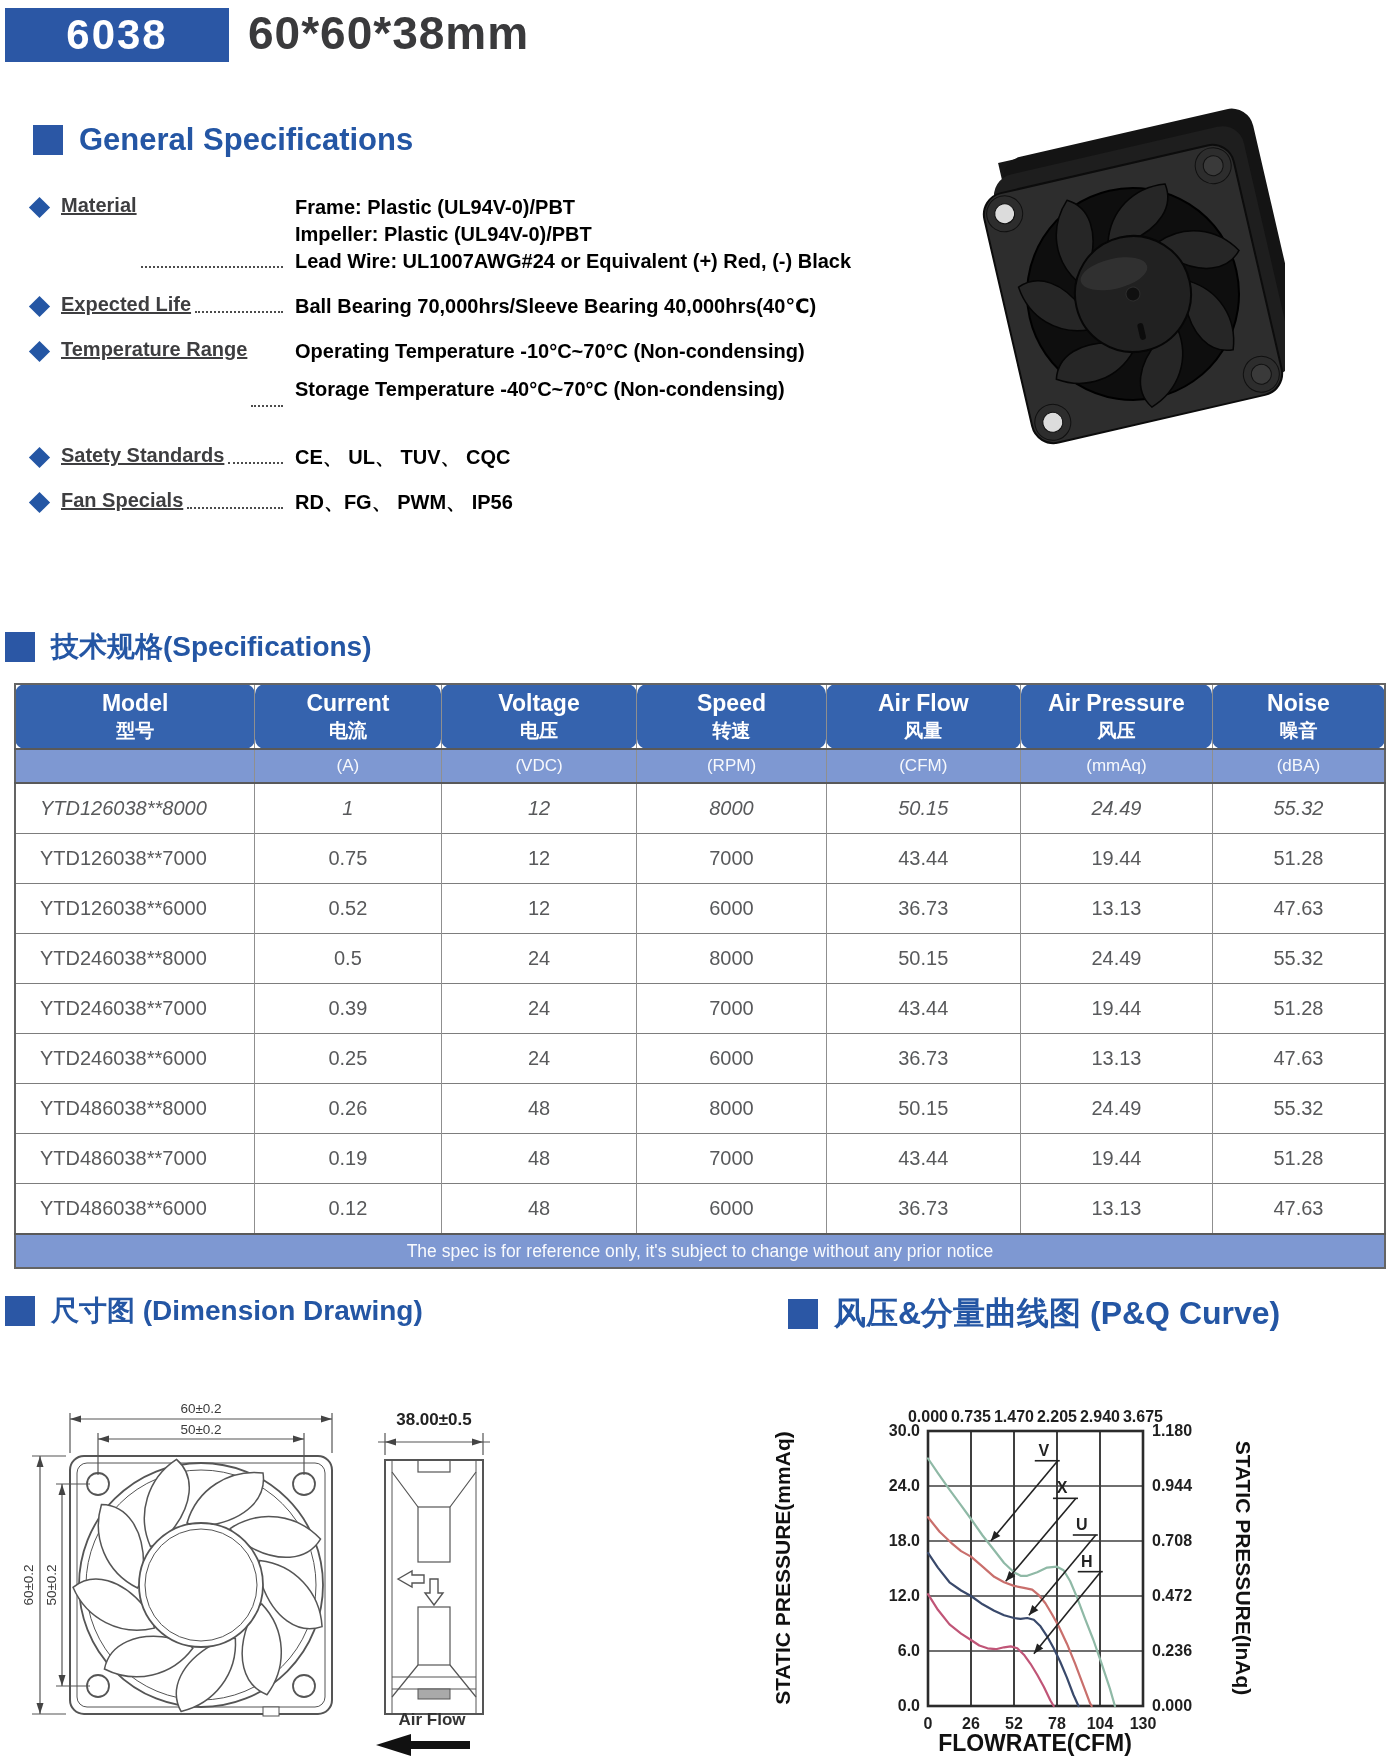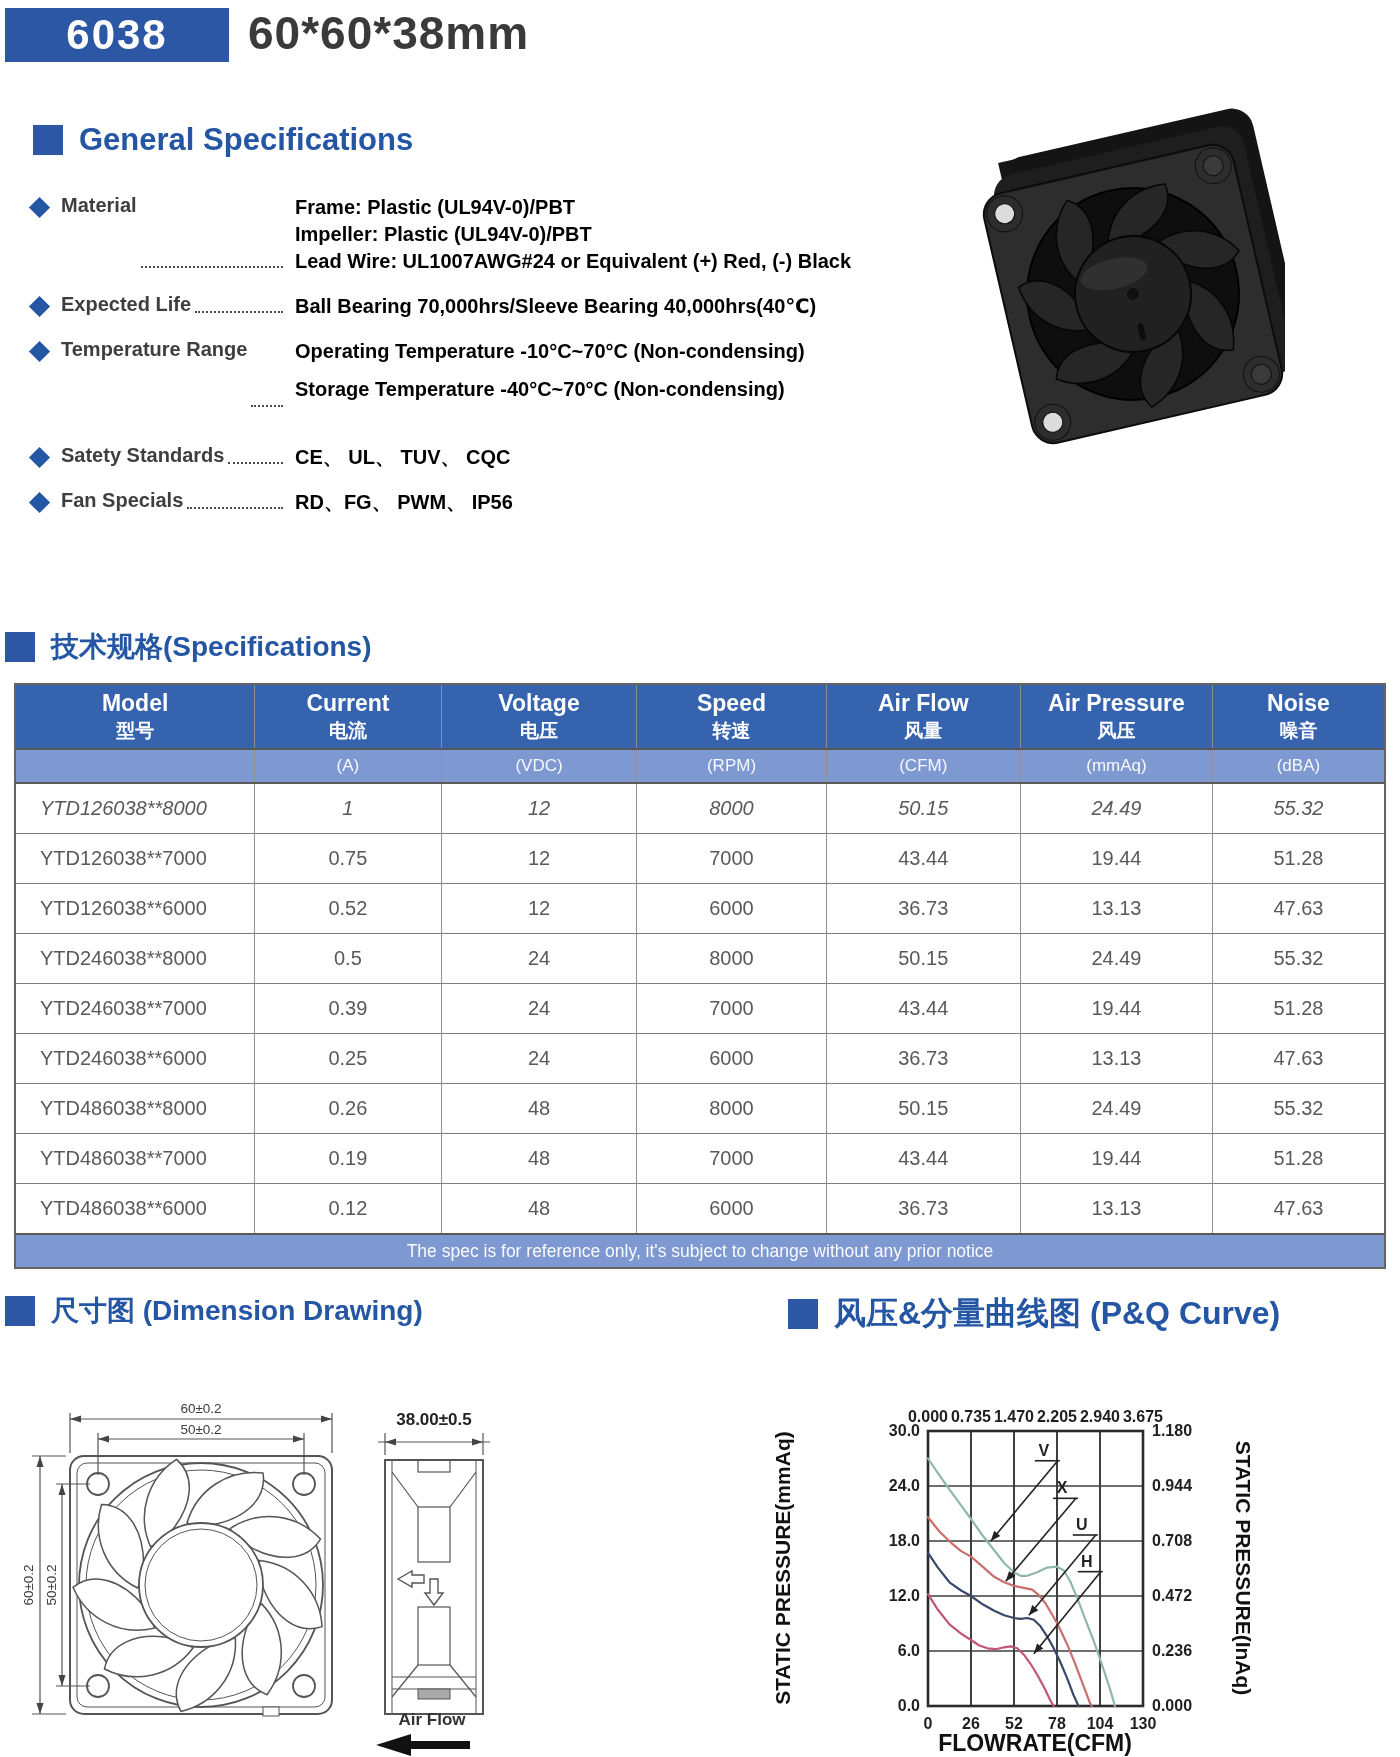--- a/index.html
+++ b/index.html
@@ -20,29 +20,29 @@
   #dim-head{left:5px;top:1292px;font-size:28px;}
   #pq-head{left:788px;top:1292px;font-size:32px;}
 
   
   #specs{position:absolute;left:32px;top:194px;width:880px;}
   .spec-row{display:flex;margin-bottom:18px;}
   .spec-row.spread{margin-bottom:30px;}
   .spec-row.spread .spec-value-line{margin-bottom:11px;}
   .diamond{width:15px;height:15px;background:#2456a4;transform:rotate(45deg);margin:6px 14px 0 0;flex:0 0 auto;}
   .spec-mid{display:flex;width:224px;flex:0 0 auto;}
-  .spec-label{font-size:20px;font-weight:700;color:#3e3e40;white-space:nowrap;}
+  .spec-label{font-size:20px;font-weight:700;color:#3e3e40;white-space:nowrap;text-decoration:underline;}
   .leader{flex:1;border-bottom:2.6px dotted #4c4c4c;margin:0 2px 7px 4px;min-width:10px;}
   .spec-values{flex:1;padding-left:10px;}
   .spec-value-line{font-size:20px;font-weight:700;color:#000000;line-height:27px;}
 
   
   #table-wrap{position:absolute;left:14px;top:683px;width:1372px;}
   table{width:100%;border-collapse:collapse;table-layout:fixed;border:2px solid #646464;}
-  thead tr.main th{background:#3563ae;color:#fff;padding:3px 0 4px;vertical-align:middle;}
+  thead tr.main th{background:#3563ae;color:#fff;padding:3px 0 4px;vertical-align:middle;border-radius:10px;}
   .th-en{font-size:23px;font-weight:700;line-height:30px;}
   .th-zh{font-size:19px;font-weight:700;line-height:26px;}
   thead tr.units td{background:#7e98d2;color:rgba(255,255,255,.93);font-size:17px;height:30px;
                     text-align:center;border-top:2px solid #595959;border-bottom:2px solid #595959;}
   tbody td{height:47px;font-size:20px;color:#58595b;text-align:center;border-top:1.6px solid #7d7d7d;background:#fff;}
   tbody tr:first-child td{border-top:none;font-style:italic;}
   tbody td:first-child{text-align:left;padding-left:24px;}
   th + th, td + td{border-left:1.4px solid #8f8f8f;}
   tfoot td{background:#7e98d2;color:rgba(255,255,255,.95);font-size:17.5px;text-align:center;height:30px;
            border-top:2px solid #595959;}

